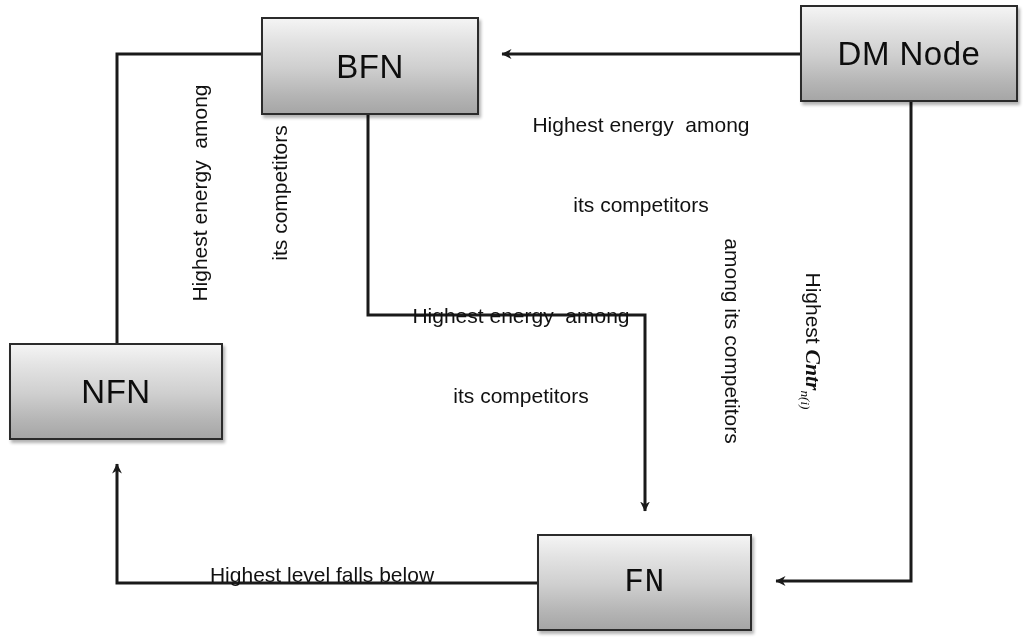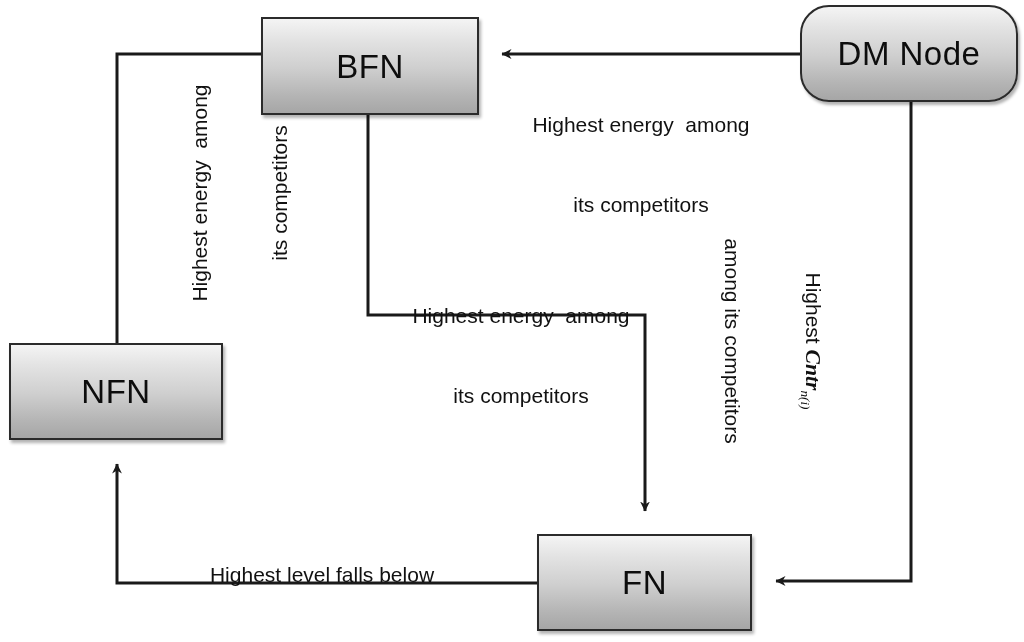--- a/index.html
+++ b/index.html
@@ -41,23 +41,23 @@
   .node-label {
     font-size: 33px;
     font-weight: 400;
     color: #0d0d0d;
     letter-spacing: 0.5px;
     line-height: 1;
     white-space: nowrap;
   }
 
   #node-bfn     { left: 261px; top: 17px;   width: 218px; height: 98px; }
-  #node-dmnode  { left: 800px; top: 5px;   width: 218px; height: 97px; border-radius: 29px; }
+  #node-dmnode  { left: 800px; top: 5px;   width: 218px; height: 97px; }
   #node-nfn     { left: 9px;   top: 343px; width: 214px; height: 97px; }
-  #node-fn      { left: 537px; top: 534px; width: 215px; height: 97px; }
+  #node-fn      { left: 537px; top: 534px; width: 215px; height: 97px; font-family: Liberation Mono, monospace; }
 
   
   .edge-label {
     position: absolute;
     color: #111111;
     font-size: 21px;
     line-height: 1.28;
     text-align: center;
     white-space: pre;
     z-index: 4;

